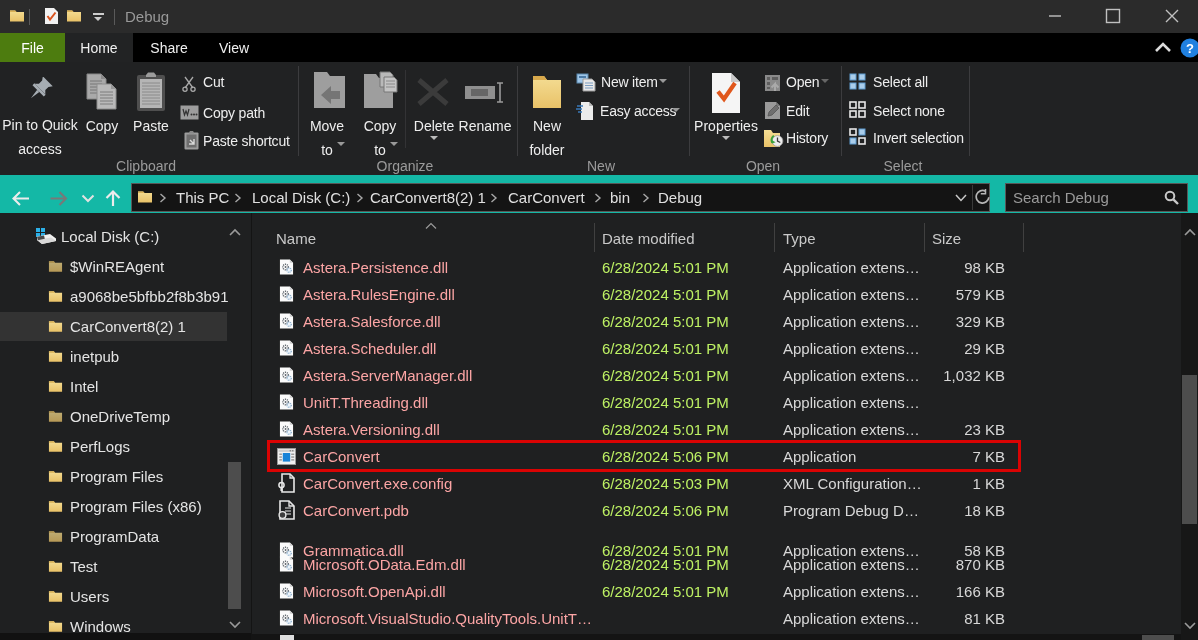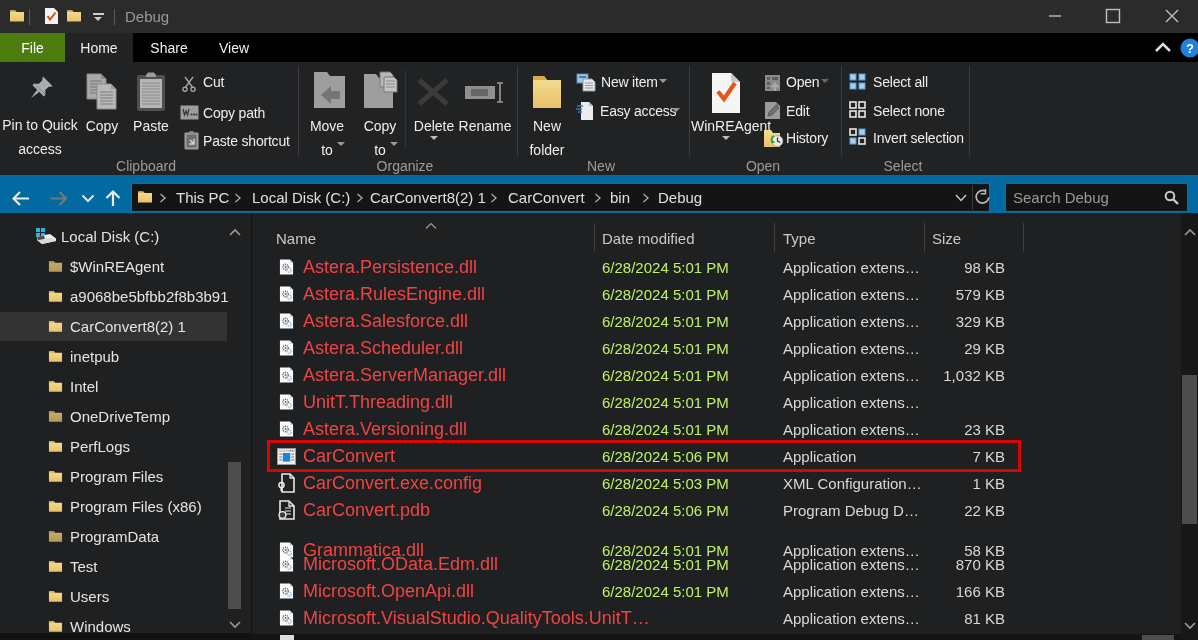--- a/index.html
+++ b/index.html
@@ -23,34 +23,34 @@
 
 
 #ribbon { left:0; top:62px; width:1198px; height:113px; background:#212223; }
 .gsep { width:1px; top:4px; height:90px; background:#3c3c3e; }
 .glabel { top:96px; height:18px; font-size:14px; color:#9b9b9b; text-align:center; }
 .biglab { font-size:14px; color:#eee; text-align:center; top:52px; line-height:24px; }
 .smlab { font-size:14px; color:#eee; height:18px; line-height:18px; letter-spacing:-0.2px; }
 .caret { width:0; height:0; border-left:4px solid transparent; border-right:4px solid transparent; border-top:4px solid #999; }
 
 
-#addr { left:0; top:175px; width:1198px; height:38px; background:#0369a1; }
+#addr { left:0; top:175px; width:1198px; height:38px; background:#14b8a6; }
 #addrbox { left:131px; top:8px; width:859px; height:29px; border:1px solid #585858; background:#141414; }
 #searchbox { left:1005px; top:8px; width:183px; height:29px; border:1px solid #585858; background:#141414; }
 .crumb { top:0px; height:27px; line-height:27px; font-size:15px; color:#e0e0e0; }
 
 
 #content { left:0; top:213px; width:1198px; height:427px; background:#1f2021; }
 #sidebar-sel { left:0; top:99px; width:227px; height:29px; background:#333; }
 .side-item { height:30px; line-height:30px; font-size:15px; color:#e4e4e4; white-space:nowrap; }
 #vdivider { left:251px; top:0; width:1px; height:427px; background:#141414; }
 .hseps { top:10px; width:1px; height:29px; background:#404040; }
 .hcell { top:17px; height:20px; font-size:15px; color:#c9c9c9; }
 .row { left:251px; width:930px; height:27px; }
-.rname { position:absolute; left:52px; top:0; height:27px; line-height:27px; font-size:18px; color:#ef4444; white-space:nowrap; }
+.rname { position:absolute; left:52px; top:0; height:27px; line-height:27px; font-size:15px; color:#fca5a5; white-space:nowrap; }
 .rdate { position:absolute; left:351px; top:0; height:27px; line-height:27px; font-size:15px; color:#bef264; white-space:nowrap; }
 .rtype { position:absolute; left:532px; top:0; height:27px; line-height:27px; font-size:15px; color:#d8d8d8; white-space:nowrap; }
 .rsize { position:absolute; left:600px; width:154px; top:0; height:27px; line-height:27px; font-size:15px; color:#d8d8d8; text-align:right; }
 .ricon { position:absolute; left:28px; top:4px; }
 #redbox { left:267px; top:227px; width:754px; height:32px; border:3px solid #da0303; }
 .fico { position:absolute; left:-22px; top:7px; }
 .sdim { opacity:0.75; }
 </style>
 </head>
 <body>
@@ -228,21 +228,21 @@
   </svg>
   <div class="abs smlab" style="left:600px;top:40px">Easy access</div>
       <div class="abs caret" style="left:672px;top:46px"></div>
   <div class="abs gsep" style="left:689px"></div>
 
   <svg class="abs" style="left:711px;top:10px" width="30" height="42" viewBox="0 0 30 42">
     <path d="M1 1 L20 1 L29 10 L29 41 L1 41 Z" fill="#f5f5f5"></path>
     <path d="M20 1 L20 10 L29 10 Z" fill="#c9c9c9"></path>
     <path d="M7 19.5 L13 27 L24 11" fill="none" stroke="#e0571c" stroke-width="4.2"></path>
   </svg>
-  <div class="abs biglab" style="left:691px;width:70px">WinREAgent</div>
+  <div class="abs biglab" style="left:691px;width:70px">Properties</div>
   <div class="abs caret" style="left:722px;top:74px;border-top-color:#bbb"></div>
 
   <svg class="abs" style="left:764px;top:12px" width="17" height="18" viewBox="0 0 17 18">
     <rect x="1" y="1" width="15" height="16" fill="#8a8a8a"></rect>
     <g fill="#5e5e5e">
           <rect x="3" y="3" width="3" height="3"></rect>
           <rect x="3" y="8" width="3" height="3"></rect>
           <rect x="3" y="13" width="3" height="2"></rect>
           <rect x="8" y="3" width="6" height="3"></rect>
         </g>
@@ -536,21 +536,21 @@
       <path d="M2 1 L11 1 L16 6 L16 19 L2 19 Z" fill="none" stroke="#e8e8e8" stroke-width="1.6"></path>
       <path d="M11 1 L11 6 L16 6" fill="none" stroke="#e8e8e8" stroke-width="1.3"></path>
       <g stroke="#e8e8e8" stroke-width="1.2">
             <path d="M7 8 H13 M7 11 H13 M7 14 H13"></path>
           </g>
       <circle cx="4.5" cy="15" r="3.4" fill="#3d3d3d" stroke="#e8e8e8" stroke-width="1.4"></circle>
     </svg>
         <span class="rname">CarConvert.pdb</span>
         <span class="rdate">6/28/2024 5:06 PM</span>
         <span class="rtype">Program Debug D…</span>
-        <span class="rsize">22 KB</span>
+        <span class="rsize">18 KB</span>
       </div>
   <div class="abs row" style="top:324px">
         <svg class="ricon" width="15" height="18">
           <use href="#dll"></use>
         </svg>
         <span class="rname">Grammatica.dll</span>
         <span class="rdate">6/28/2024 5:01 PM</span>
         <span class="rtype">Application extens…</span>
         <span class="rsize">58 KB</span>
       </div>

